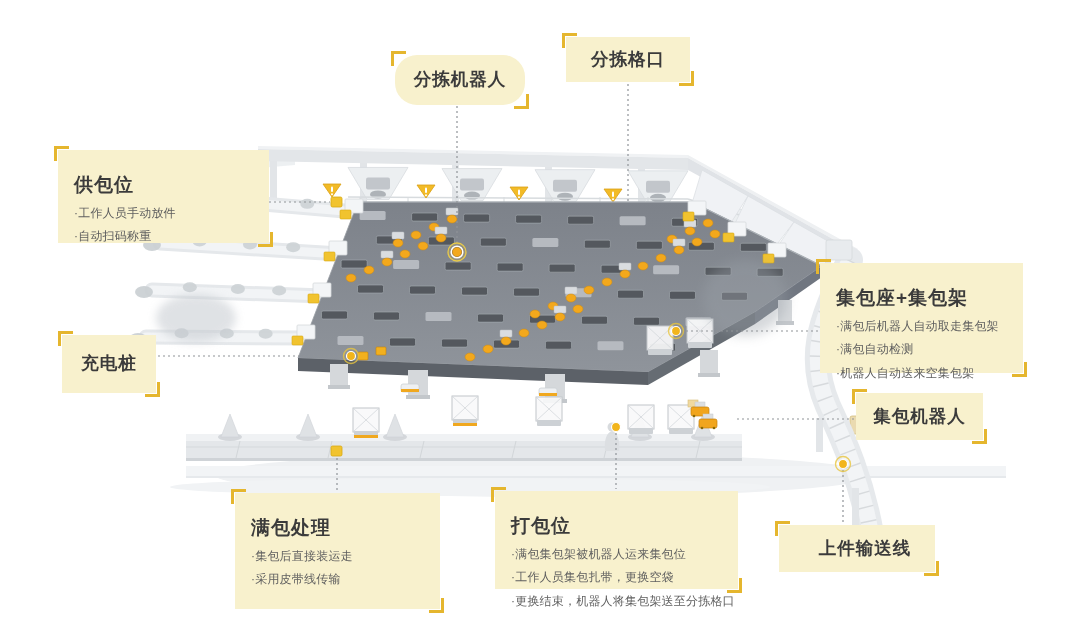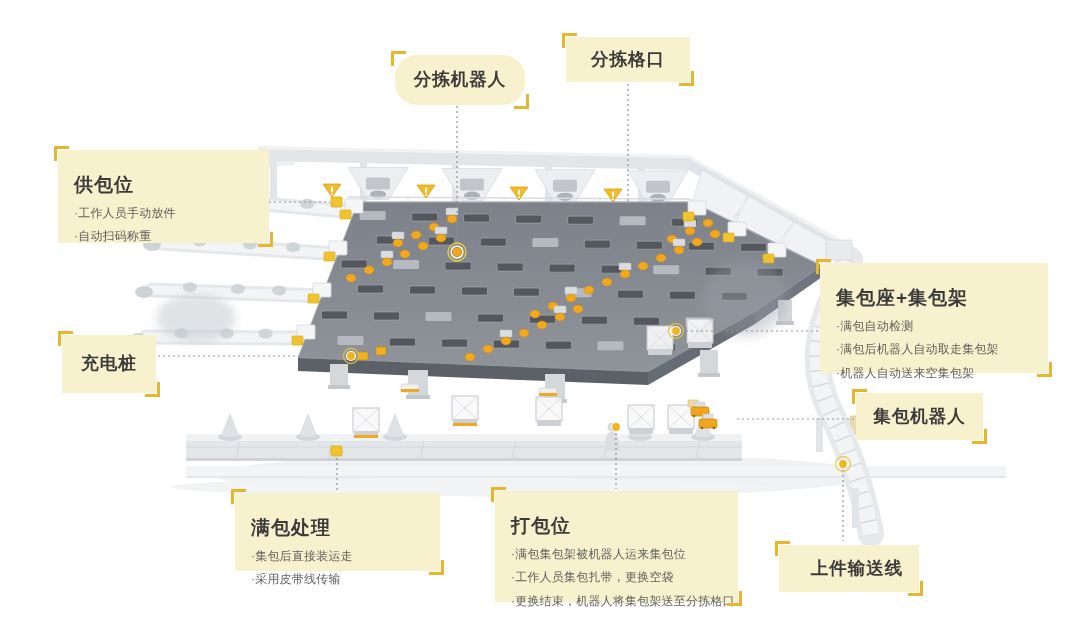--- a/index.html
+++ b/index.html
@@ -31,26 +31,26 @@
   .callout.small .co-title { font-size:17.5px; }
   .callout.big { padding:25px 0 0 16px; }
   .co-list { list-style:none; margin-top:6px; }
   .co-list li {
     font-size:12px; color:var(--bullet-color,#5f5f5f);
     line-height:1.95; white-space:nowrap; letter-spacing:0.2px;
   }
   .c-sortrobot { left:395px; top:55px;  width:130px; height:50px;border-radius:22px; }
   .c-sortchute { left:566px; top:37px;  width:124px; height:45px; }
   .c-supply    { left:58px;  top:150px; width:211px; height:93px; }
-  .c-rack      { left:820px; top:263px; width:228px; height:110px; padding-top:10px; }
+  .c-rack      { left:820px; top:263px; width:203px; height:110px; padding-top:10px; }
   .c-charge    { left:62px;  top:335px; width:94px;  height:58px; }
-  .c-fullbag   { left:235px; top:493px; width:205px; height:78px; }
-  .c-pack      { left:495px; top:491px; width:243px; height:111px; padding-top:11px; }
+  .c-fullbag   { left:235px; top:493px; width:205px; height:116px; }
+  .c-pack      { left:495px; top:491px; width:243px; height:98px; padding-top:11px; }
   .c-bagrobot  { left:856px; top:393px; width:127px; height:47px; }
-  .c-loadline  { left:779px; top:545px; width:140px; height:47px;padding-left:16px; }
+  .c-loadline  { left:779px; top:525px; width:156px; height:47px;padding-left:16px; }
 </style>
 </head>
 <body>
 
 <div id="canvas">
 
   <div id="scene-wrap">
     <svg id="scene" width="1080" height="641" viewBox="0 0 1080 641">
         <defs>
           <linearGradient id="platGrad" x1="0" y1="0" x2="0" y2="1">
@@ -427,22 +427,22 @@
     <div class="co-title">供包位</div>
     <ul class="co-list">
       <li>·工作人员手动放件</li>
       <li>·自动扫码称重</li>
     </ul>
   </div>
 
   <div class="callout big c-rack">
     <div class="co-title">集包座+集包架</div>
     <ul class="co-list">
+      <li>·满包后机器人自动取走集包架</li>
       <li>·满包自动检测</li>
-      <li>·满包后机器人自动取走集包架</li>
       <li>·机器人自动送来空集包架</li>
     </ul>
   </div>
 
   <div class="callout small c-charge">
     <div class="co-title">充电桩</div>
   </div>
 
   <div class="callout big c-fullbag">
     <div class="co-title">满包处理</div>

